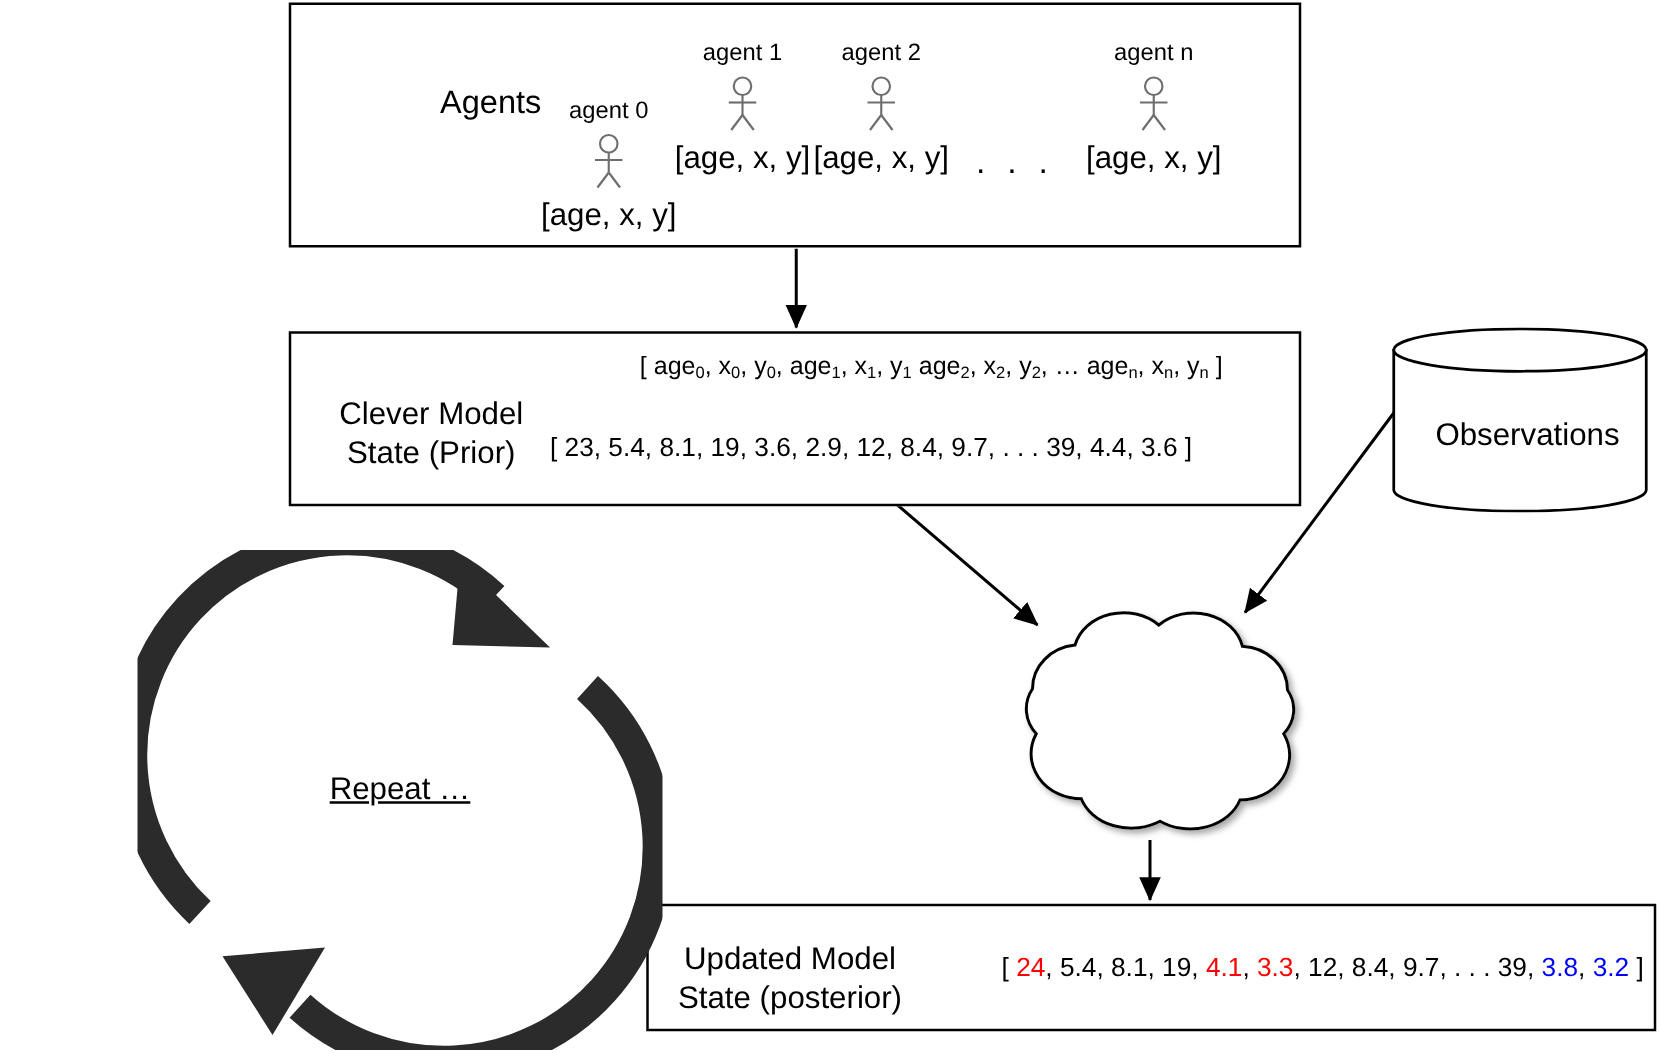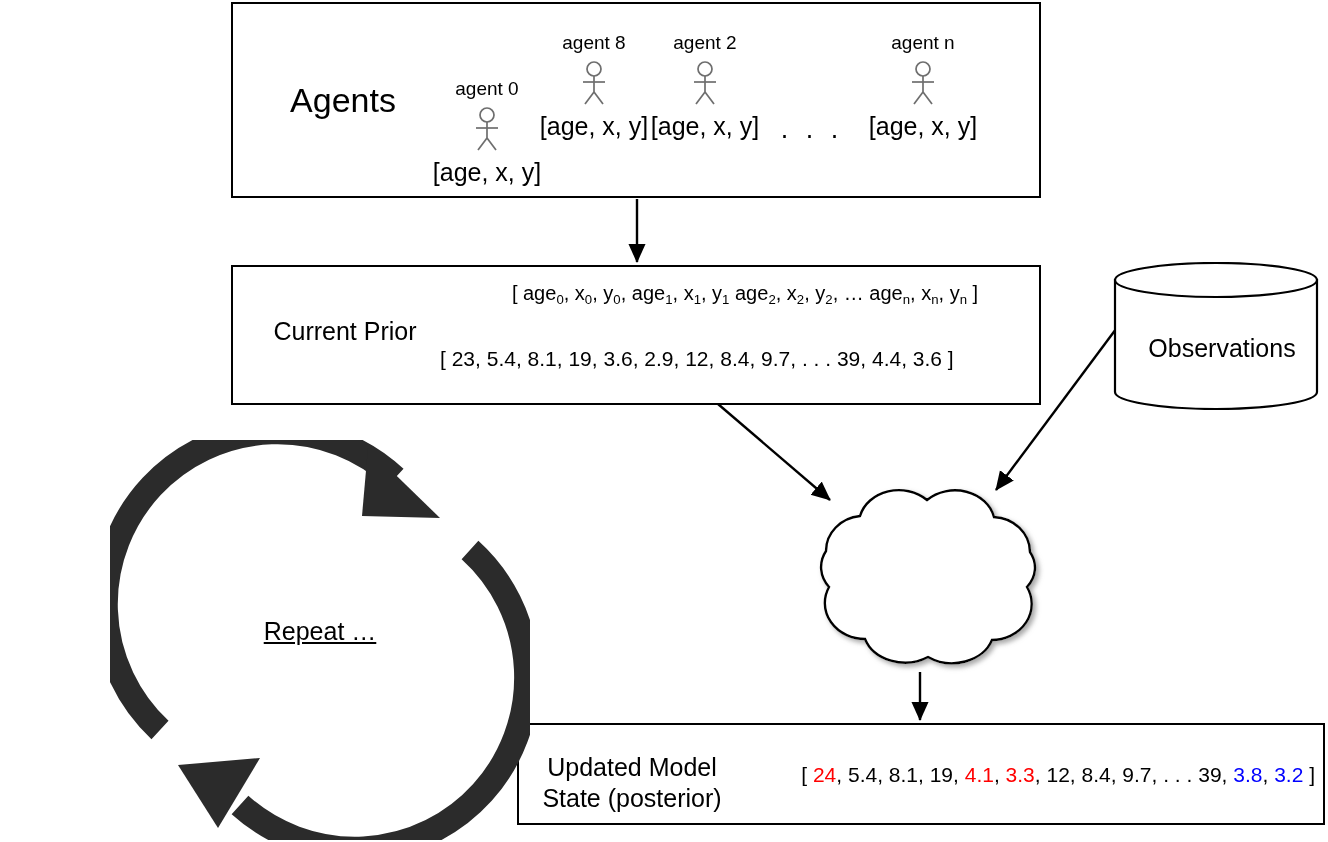--- a/index.html
+++ b/index.html
@@ -29,22 +29,22 @@
     white-space: nowrap;
     line-height: 1.22;
   }
   .ctr {
     text-align: center;
   }
 
   
   #agents-box { left: 231px; top: 2px; width: 810px; height: 196px; }
   #agents-title {
-    left: 253px; top: 80px; width: 180px;
-    font-size: 34px; text-align: center;
+    left: 253px; top: 66px; width: 180px;
+    font-size: 26px; text-align: right;
   }
   .agent-col {
     position: absolute;
     width: 120px;
     text-align: center;
   }
   .agent-name { font-size: 19px; }
   .agent-state { font-size: 25px; }
   .actor-svg { display: block; margin: 6px auto 4px auto; }
   #agents-ellipsis {
@@ -133,21 +133,21 @@
       <circle cx="18" cy="9" r="7" fill="none" stroke="#6e6e6e" stroke-width="1.7"></circle>
       <line x1="18" y1="16" x2="18" y2="32" stroke="#6e6e6e" stroke-width="1.7"></line>
       <line x1="7" y1="22" x2="29" y2="22" stroke="#6e6e6e" stroke-width="1.7"></line>
       <line x1="18" y1="32" x2="9" y2="44" stroke="#6e6e6e" stroke-width="1.7"></line>
       <line x1="18" y1="32" x2="27" y2="44" stroke="#6e6e6e" stroke-width="1.7"></line>
     </svg>
     <div class="agent-state">[age, x, y]</div>
   </div>
 
   <div class="agent-col" style="left:534px; top:32px;">
-    <div class="agent-name">agent 8</div>
+    <div class="agent-name">agent 1</div>
     <svg class="actor-svg" width="36" height="48" viewBox="0 0 36 48">
       <circle cx="18" cy="9" r="7" fill="none" stroke="#6e6e6e" stroke-width="1.7"></circle>
       <line x1="18" y1="16" x2="18" y2="32" stroke="#6e6e6e" stroke-width="1.7"></line>
       <line x1="7" y1="22" x2="29" y2="22" stroke="#6e6e6e" stroke-width="1.7"></line>
       <line x1="18" y1="32" x2="9" y2="44" stroke="#6e6e6e" stroke-width="1.7"></line>
       <line x1="18" y1="32" x2="27" y2="44" stroke="#6e6e6e" stroke-width="1.7"></line>
     </svg>
     <div class="agent-state">[age, x, y]</div>
   </div>
 
@@ -172,21 +172,22 @@
       <line x1="18" y1="16" x2="18" y2="32" stroke="#6e6e6e" stroke-width="1.7"></line>
       <line x1="7" y1="22" x2="29" y2="22" stroke="#6e6e6e" stroke-width="1.7"></line>
       <line x1="18" y1="32" x2="9" y2="44" stroke="#6e6e6e" stroke-width="1.7"></line>
       <line x1="18" y1="32" x2="27" y2="44" stroke="#6e6e6e" stroke-width="1.7"></line>
     </svg>
     <div class="agent-state">[age, x, y]</div>
   </div>
 
   <div class="box" id="prior-box"></div>
   <div class="lbl ctr" id="prior-title">
-    <div>Current Prior</div>
+    <div>Clever Model</div>
+    <div>State (Prior)</div>
   </div>
   <div class="lbl ctr" id="prior-symbolic">[ <span>age<sub>0</sub></span>, <span>x<sub>0</sub></span>, <span>y<sub>0</sub></span>, <span>age<sub>1</sub></span>, <span>x<sub>1</sub></span>, <span>y<sub>1</sub></span> <span>age<sub>2</sub></span>, <span>x<sub>2</sub></span>, <span>y<sub>2</sub></span>,  …  <span>age<sub>n</sub></span>, <span>x<sub>n</sub></span>, <span>y<sub>n</sub></span> ]</div>
   <div class="lbl ctr" id="prior-values">[ 23, 5.4, 8.1, 19, 3.6, 2.9, 12, 8.4, 9.7, . . . 39, 4.4, 3.6 ]</div>
 
   <svg id="obs-cyl" width="208" height="148" viewBox="0 0 208 148">
     <path d="M3,18 L3,130 A101,17 0 0 0 205,130 L205,18 Z" fill="#ffffff" stroke="#000000" stroke-width="2.2"></path>
     <ellipse cx="104" cy="18" rx="101" ry="17" fill="#ffffff" stroke="#000000" stroke-width="2.2"></ellipse>
   </svg>
   <div class="lbl ctr" id="obs-label">Observations</div>
 

